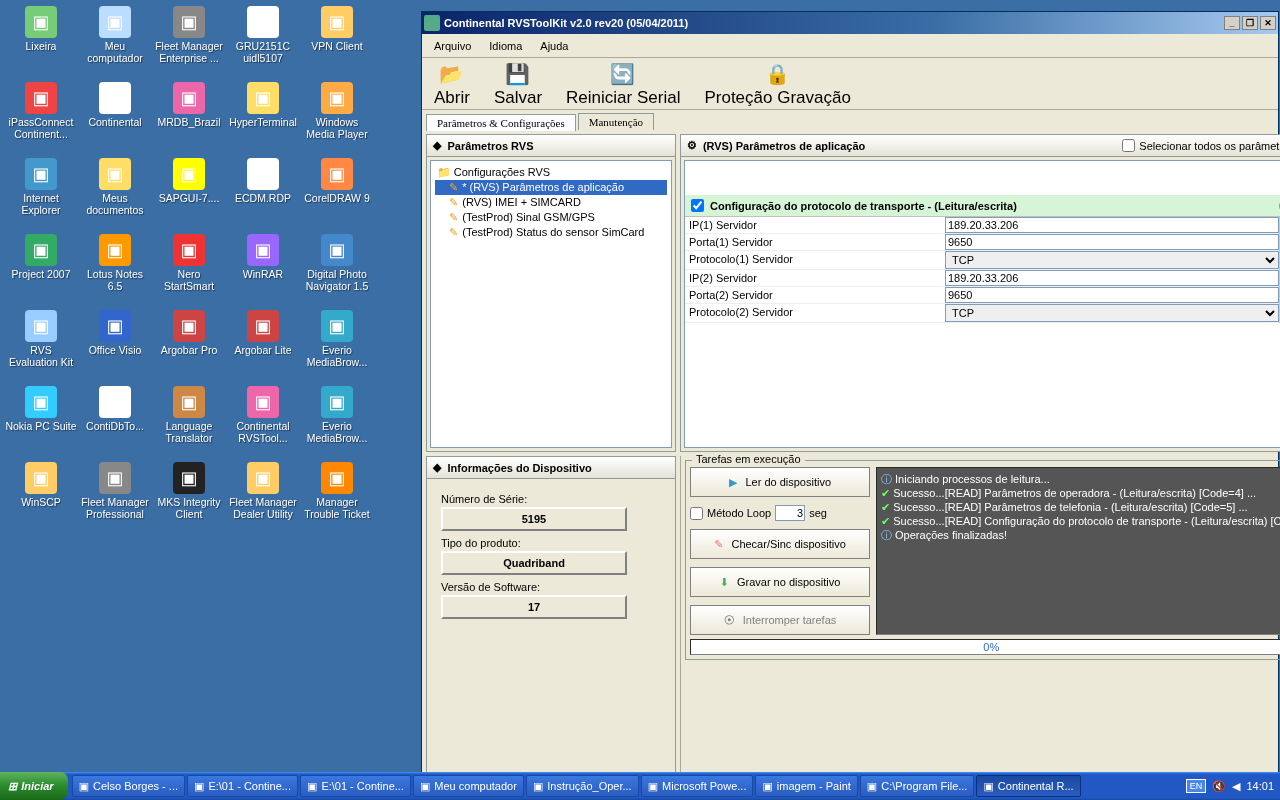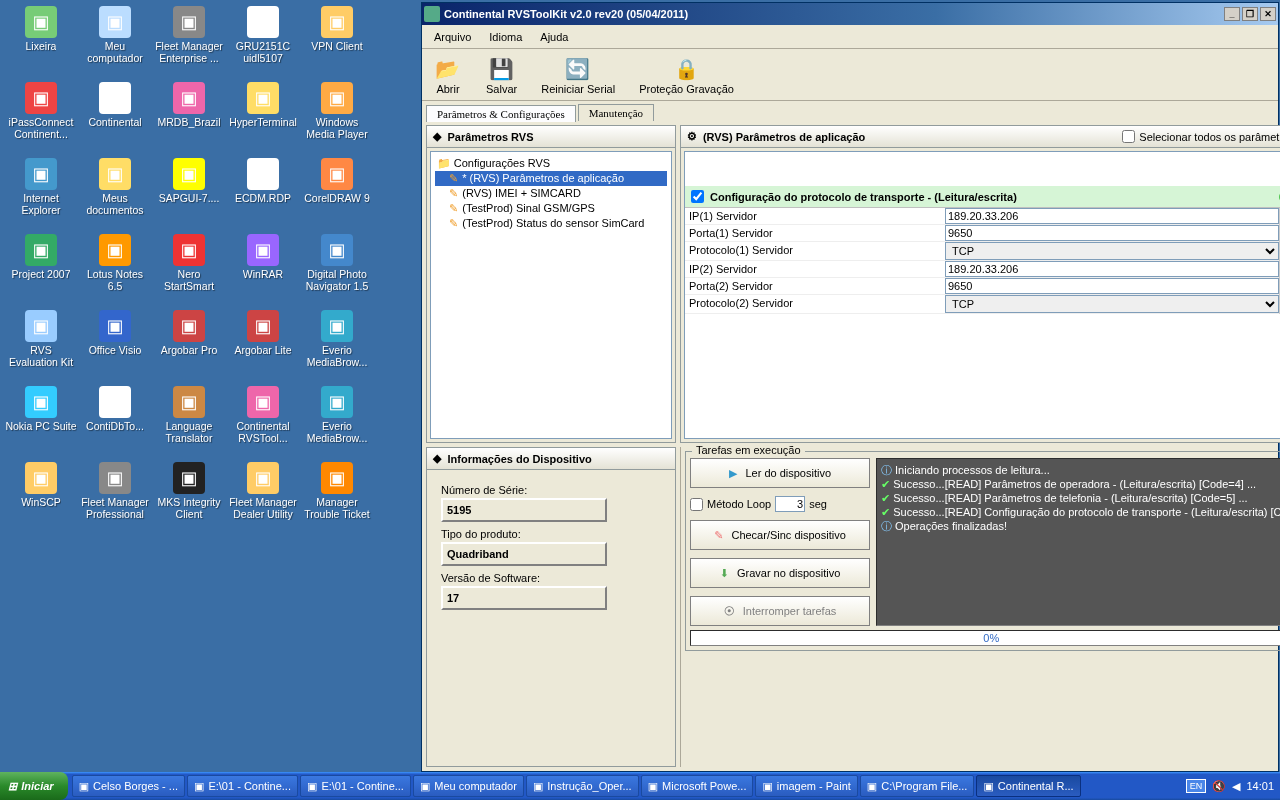--- a/index.html
+++ b/index.html
@@ -6,34 +6,34 @@
 body { background: #3a6ea5; width: 1280px; height: 800px; overflow: hidden; position: relative; }
 
 
 .desktop { position: absolute; left: 0; top: 0; width: 1280px; height: 772px; }
 .desktop-icons { position: absolute; left: 0; top: 0; width: 400px; padding: 4px; display: grid; grid-template-columns: repeat(5, 74px); grid-auto-rows: 72px; gap: 4px 0; }
 .di { display: flex; flex-direction: column; align-items: center; justify-content: flex-start; color: #fff; text-align: center; cursor: pointer; padding-top:2px; }
 .di .ico { width: 32px; height: 32px; border-radius: 4px; margin-bottom: 2px; display:flex; align-items:center; justify-content:center; font-size:18px; }
 .di .lab { font-size: 10.5px; line-height: 12px; text-shadow: 1px 1px 1px rgba(0,0,0,.5); max-width: 72px; overflow: hidden; }
 
 
-.window { position: absolute; left: 421px; top: 2px; width: 858px; height: 770px; background: #ece9d8; border: 1px solid #003063; box-shadow: 1px 1px 0 #0a246a inset; display:flex; flex-direction:column; }
+.window { position: absolute; left: 421px; top: 11px; width: 858px; height: 770px; background: #ece9d8; border: 1px solid #003063; box-shadow: 1px 1px 0 #0a246a inset; display:flex; flex-direction:column; }
 .titlebar { height: 22px; background: linear-gradient(to right,#0a246a,#3a6ea5 60%,#a6caf0); color: #fff; display:flex; align-items:center; padding: 0 2px; font-weight:bold; }
 .titlebar .ti { width: 16px; height:16px; background:#5a8; margin-right:4px; border-radius:2px; }
 .titlebar .tt { flex:1; }
 .wbtns { display:flex; gap:2px; }
 .wbtn { width:16px; height:14px; background:#d4d0c8; border:1px solid #808080; color:#000; font-size:9px; display:flex; align-items:center; justify-content:center; cursor:pointer; }
 
 .menubar { height: 24px; background:#ece9d8; display:flex; align-items:center; padding: 0 4px; gap:2px; border-bottom:1px solid #aca899; }
 .menuitem { padding:2px 8px; cursor:pointer; }
 
 .toolbar { height: 52px; background:#ece9d8; display:flex; align-items:center; padding: 2px 8px; gap:16px; border-bottom:1px solid #aca899; }
 .tbtn { display:flex; flex-direction:column; align-items:center; cursor:pointer; padding:2px 4px; }
 .tbtn .tico { width:28px; height:28px; display:flex; align-items:center; justify-content:center; font-size:20px; }
-.tbtn .tlab { font-size:11px; }
+.tbtn .tlab { font-size:17px; }
 
 .tabs { height:20px; background:#ece9d8; display:flex; align-items:flex-end; padding: 0 4px; }
 .tab { padding:2px 10px; border:1px solid #919b9c; border-bottom:none; background:#ece9d8; cursor:pointer; margin-right:2px;font-family:Liberation Serif, serif; }
 .tab.active { background:#fcfcfe; position:relative; top:1px; }
 
 .content { flex:1; display:grid; grid-template-columns: 250px 1fr; grid-template-rows: 318px 1fr; gap:4px; padding:4px; background:#ece9d8; }
 
 .panel { background:#ece9d8; border:1px solid #919b9c; display:flex; flex-direction:column; }
 .panel-h { height:22px; background:linear-gradient(to bottom,#fff,#e4e2d5); display:flex; align-items:center; padding:0 6px; gap:6px; font-weight:bold; border-bottom:1px solid #919b9c; }
 
@@ -54,21 +54,21 @@
 .param-grid { display:grid; grid-template-columns: 260px 1fr 18px; }
 .plab { padding:2px 4px; border-bottom:1px solid #eee; }
 .pval input, .pval select { width:100%; border:1px solid #7f9db9; padding:1px 2px; font-size:11px; }
 .pval { border-bottom:1px solid #eee; padding:0; }
 .pscroll { grid-row: span 6; background:#ece9d8; border-left:1px solid #ccc; display:flex; flex-direction:column; }
 .sbtn { height:16px; background:#ece9d8; border:1px solid #fff; border-right-color:#808080; border-bottom-color:#808080; font-size:8px; display:flex; align-items:center; justify-content:center; cursor:pointer; }
 
 .info-panel { grid-column:1; }
 .info-body { padding:8px 14px; }
 .info-body .flab { margin-top:6px; }
-.info-body .fval { width:166px; padding:4px; font-weight:bold; background:#ece9d8; border:2px solid #fff; border-right-color:#808080; border-bottom-color:#808080; margin-top:2px; }
+.info-body .fval { width:186px; padding:4px; text-align:center; font-weight:bold; background:#ece9d8; border:2px solid #fff; border-right-color:#808080; border-bottom-color:#808080; margin-top:2px; }
 
 .bottom-right { grid-column:2; display:flex; flex-direction:column; padding:4px; border-left:1px solid #aca899; }
 .tasks-frame { border:1px solid #919b9c; padding:6px 4px 4px; position:relative; margin-bottom:4px; }
 .tasks-frame .leg { position:absolute; top:-8px; left:6px; background:#ece9d8; padding:0 4px; }
 .tasks-inner { display:flex; gap:6px; }
 .task-btns { display:flex; flex-direction:column; gap:8px; width:180px; }
 .bigbtn { height:30px; display:flex; align-items:center; justify-content:center; gap:8px; border:1px solid #808080; background:linear-gradient(to bottom,#fff,#ece9d8); cursor:pointer; }
 .bigbtn.dis { color:#808080; cursor:default; }
 .loop { display:flex; align-items:center; gap:4px; font-size:11px; }
 .loop input[type=text] { width:30px; text-align:right; border:1px solid #7f9db9; padding:1px; }

